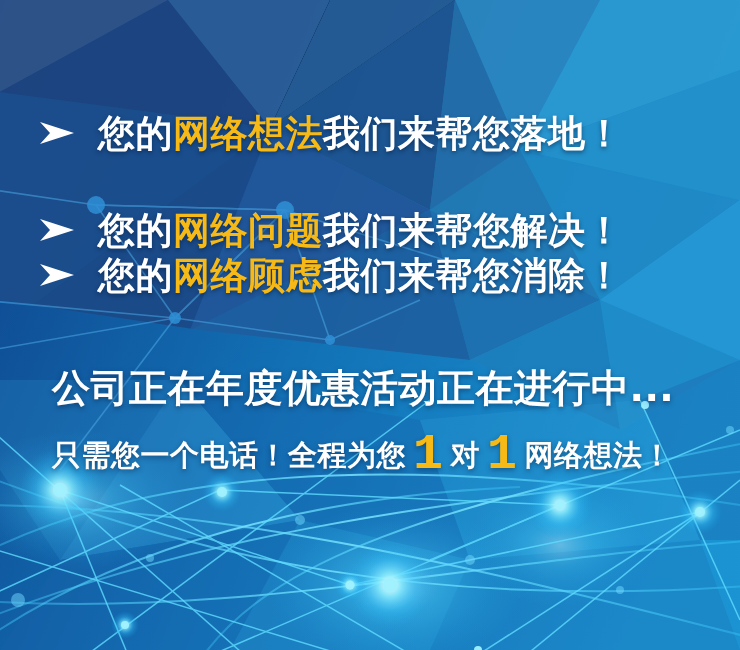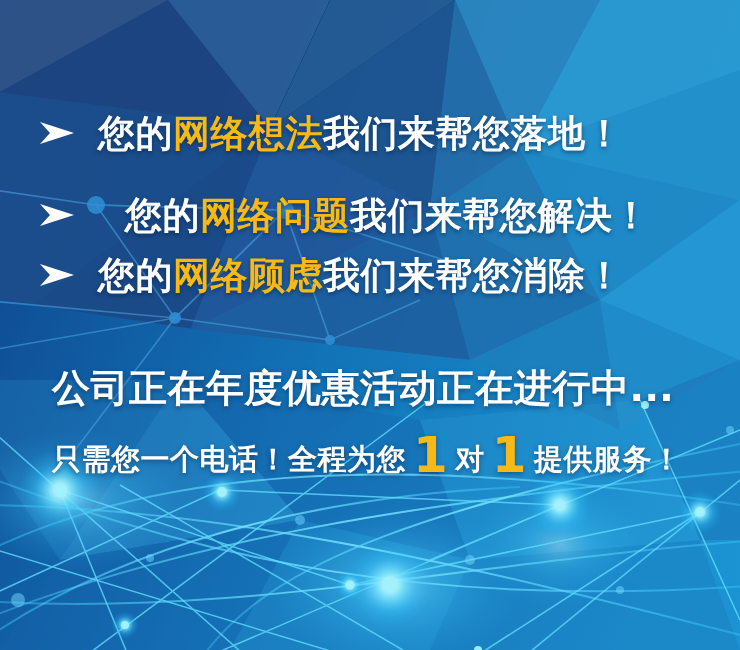--- a/index.html
+++ b/index.html
@@ -29,21 +29,21 @@
   }
 
   .bullet-line {
     position: absolute;
     left: 38px;
     display: flex;
     align-items: center;
     height: 56px;
   }
   .bullet-line.l1 { top: 105px; }
-  .bullet-line.l2 { top: 187px; gap: 27px; }
+  .bullet-line.l2 { top: 202px; }
   .bullet-line.l3 { top: 247px; }
 
   .arrow-ico {
     width: 38px; height: 26px;
     flex: 0 0 38px;
     margin-right: 22px;
     display: block;
   }
 
   .headline {
@@ -69,20 +69,21 @@
     top: 363px;
     font-size: 38px;
     letter-spacing: 0.5px;
   }
   .subline.s2 {
     top: 427px;
     font-size: 29px;
     letter-spacing: 0.5px;
     display: flex;
     align-items: baseline;
+    font-family: Liberation Mono, monospace;
   }
   .subline.s2 .big-one {
     font-size: 50px;
     color: #f6b916;
     font-weight: 700;
     line-height: 1;
     padding: 0 7px;
     position: relative;
     top: 3px;
     text-shadow: 0 2px 5px rgba(3,30,66,0.45);
@@ -286,17 +287,17 @@
       </div>
     </div>
 
     <div class="subline s1">公司正在年度优惠活动正在进行中...</div>
 
     <div class="subline s2">
       <span class="seg">只需您一个电话！全程为您</span>
       <span class="big-one">1</span>
       <span class="seg">对</span>
       <span class="big-one">1</span>
-      <span class="seg">提供服务！</span>
+      <span class="seg">网络想法！</span>
     </div>
 
   </div>
 </div>
 
 </body></html>

